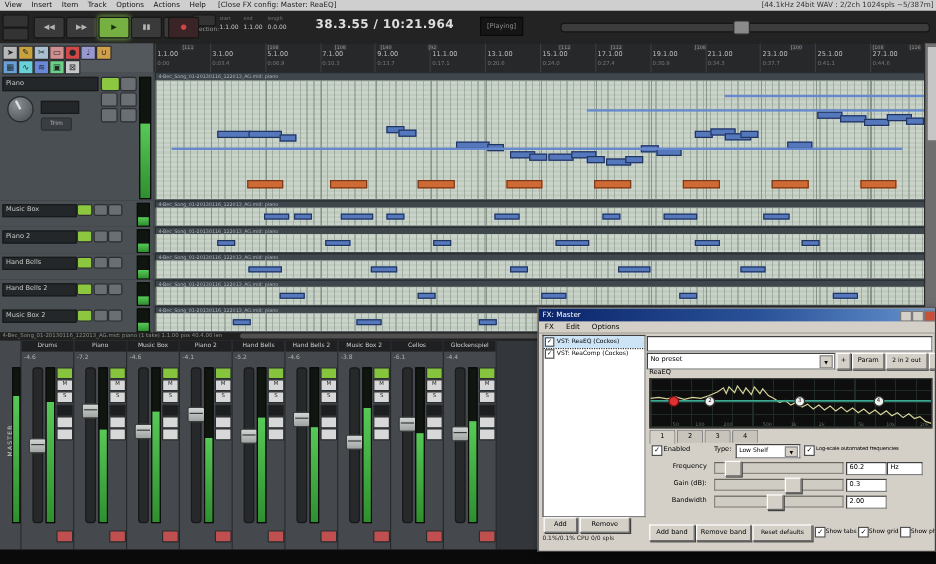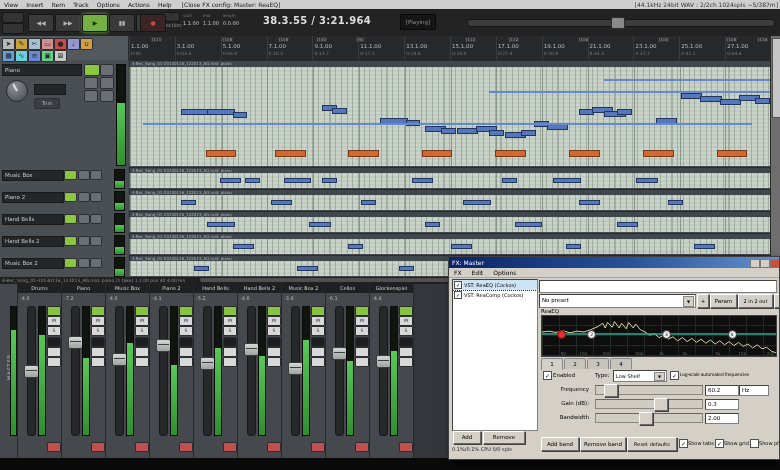--- a/index.html
+++ b/index.html
@@ -132,21 +132,21 @@
       </span>
     <span id="fxconfig-title">[Close FX config: Master: ReaEQ]</span>
     <span id="audio-info">[44.1kHz 24bit WAV : 2/2ch 1024spls ~5/387m]</span>
   </div>
 
   <div class="abs" id="transport">
     <div class="miscbox" style="left:2px;top:3px;width:20px;height:9px"></div>
     <div class="miscbox" style="left:2px;top:14px;width:20px;height:9px"></div>
     <span id="sel-label">Selection:</span>
     <div class="miscbox" style="left:160px;top:3px;width:18px;height:8px"></div>
-    <div id="position">38.3.55 / 3:21.964</div>
+    <div id="position">38.3.55 / 10:21.964</div>
     <div id="playstate">[Playing]</div>
     <div id="rateslider">
       <div id="ratehandle"></div>
     </div>
   <div class="tbtn" style="left: 28px;">◀◀</div>
       <div class="tbtn" style="left: 55px;">▶▶</div>
       <div class="tbtn active" style="left: 82px;">▶</div>
       <div class="tbtn" style="left: 109px;">▮▮</div>
       <div class="tbtn" style="left: 136px;">■</div>
       <div class="tbtn rec" style="left: 140px;">●</div>

